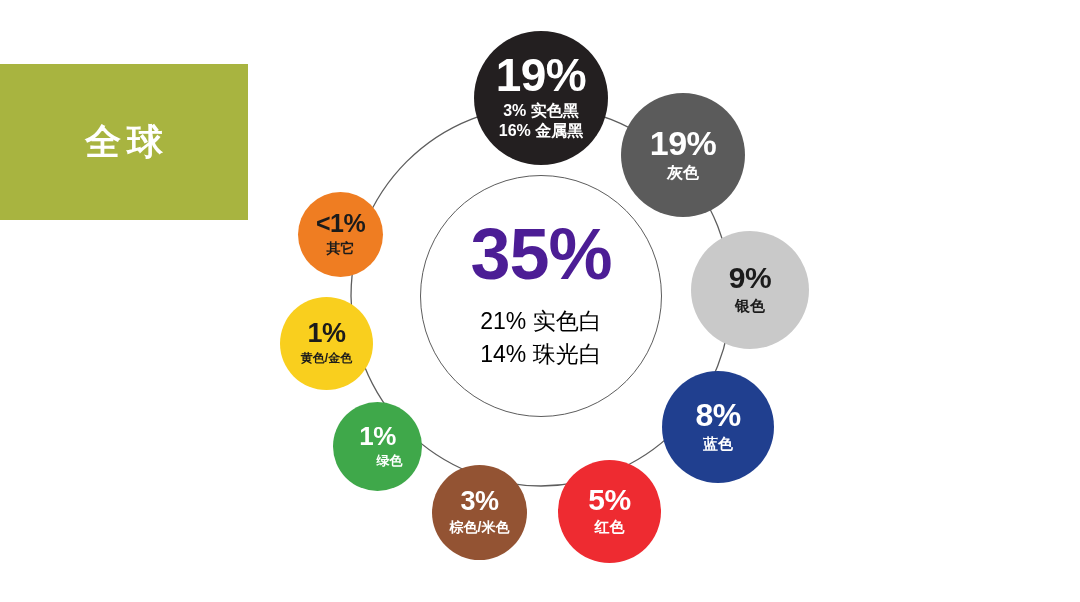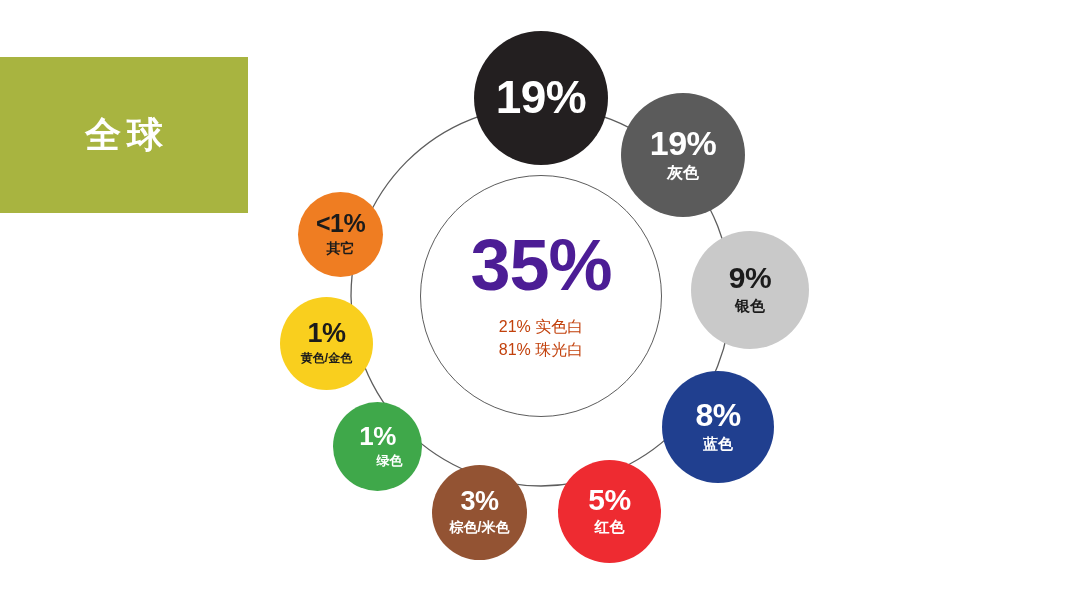--- a/index.html
+++ b/index.html
@@ -15,21 +15,21 @@
     width: 1080px;
     height: 602px;
     background: #ffffff;
     overflow: hidden;
   }
 
   
   .title-block {
     position: absolute;
     left: 0;
-    top: 57px;
+    top: 64px;
     width: 248px;
     height: 156px;
     background: #a8b440;
     display: flex;
     align-items: center;
     justify-content: center;
   }
   .title-text {
     color: #ffffff;
     font-size: 36px;
@@ -63,22 +63,22 @@
   }
   .hub-pct {
     font-size: 72px;
     font-weight: bold;
     color: #4c1d95;
     line-height: 0.95;
     letter-spacing: -1px;
   }
   .hub-sub {
     margin-top: 16px;
-    font-size: 16px;
-    color: #c2410c;
+    font-size: 23px;
+    color: #000000;
     line-height: 1.45;
     text-align: center;
     font-weight: normal;
   }
 
   
   .bubble {
     position: absolute;
     border-radius: 50%;
     box-sizing: border-box;
@@ -114,27 +114,31 @@
   </div>
 
   <svg class="ring-svg" viewBox="0 0 1080 602" xmlns="http://www.w3.org/2000/svg">
     <circle id="ring-circle" cx="541" cy="296" r="190" fill="none" stroke="#5d5d5d" stroke-width="1.3"></circle>
   </svg>
 
   <div class="hub" id="hub" style="width: 242px; height: 242px; left: 420px; top: 175px; background: rgb(255, 255, 255); border-color: rgb(93, 93, 93); color: rgb(27, 27, 27);">
     <div class="hub-pct">35%</div>
     <div class="hub-sub">
       <div>21% 实色白</div>
-      <div>81% 珠光白</div>
+      <div>14% 珠光白</div>
     </div>
   </div>
 
   <div id="bubble-layer">
       <div class="bubble" style="left: 474px; top: 31px; width: 134px; height: 134px; background: rgb(35, 31, 32); color: rgb(255, 255, 255);">
         <div class="pct" style="font-size: 46px;">19%</div>
+        <div class="sub2" style="font-size: 16px;">
+          <div>3% 实色黑</div>
+          <div>16% 金属黑</div>
+        </div>
       </div>
       <div class="bubble" style="left: 621px; top: 93px; width: 124px; height: 124px; background: rgb(91, 91, 91); color: rgb(255, 255, 255);">
         <div class="pct" style="font-size: 34px;">19%</div>
         <div class="lbl" style="font-size: 16px;">灰色</div>
       </div>
       <div class="bubble" style="left: 691px; top: 231px; width: 118px; height: 118px; background: rgb(201, 201, 201); color: rgb(27, 27, 27);">
         <div class="pct" style="font-size: 30px;">9%</div>
         <div class="lbl" style="font-size: 15px;">银色</div>
       </div>
       <div class="bubble" style="left: 662px; top: 371px; width: 112px; height: 112px; background: rgb(32, 63, 143); color: rgb(255, 255, 255);">

